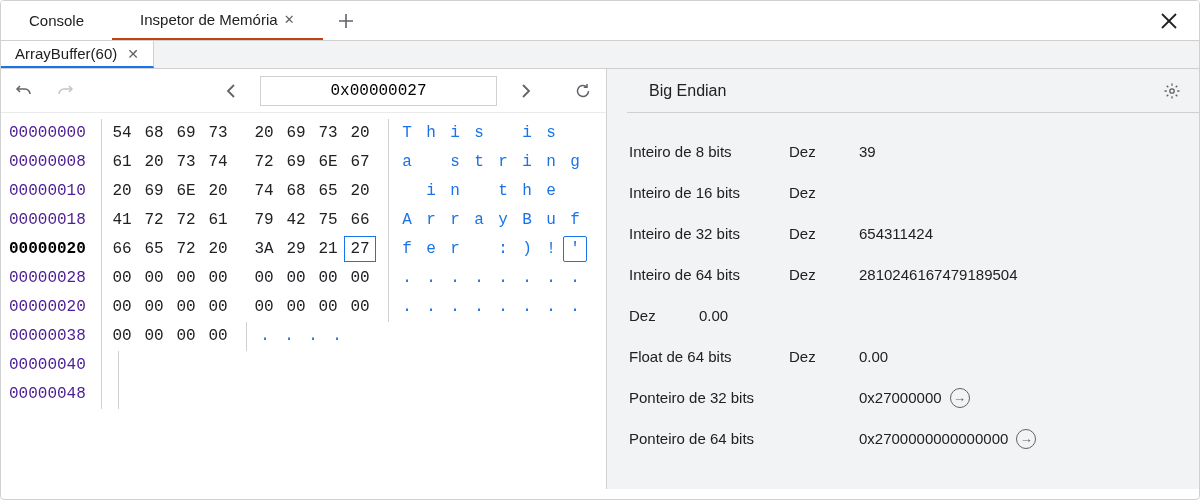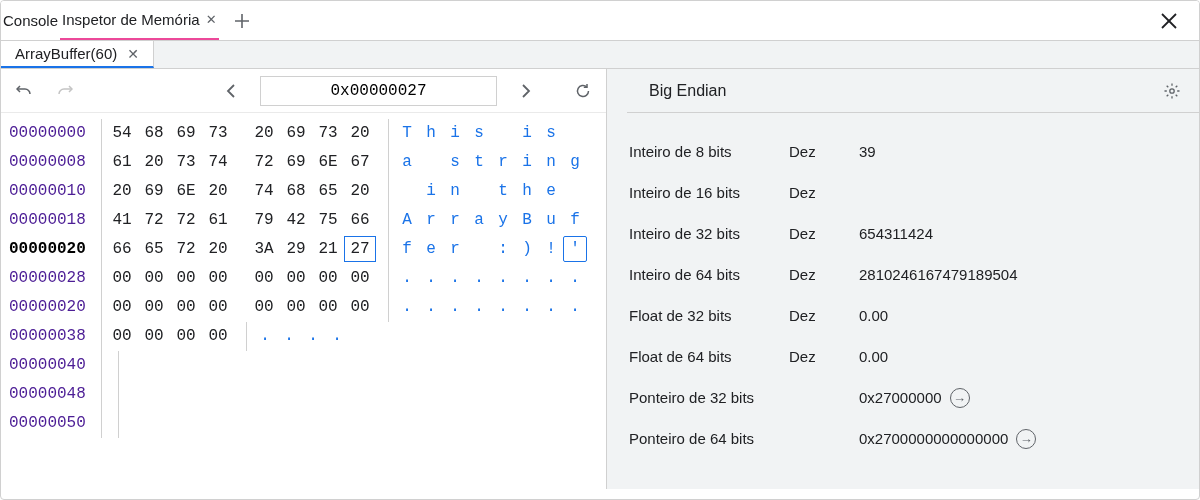--- a/index.html
+++ b/index.html
@@ -22,29 +22,29 @@
   
   .top-strip {
     display: flex;
     align-items: center;
     height: 40px;
     border-bottom: 1px solid #d0d0d0;
     background: #fff;
     position: relative;
   }
   .top-tab {
-    padding: 0 2px;
+    padding: 0 28px;
     height: 100%;
     display: flex;
     align-items: center;
     cursor: pointer;
     font-size: 15px;
   }
   .top-tab.active {
-    border-bottom: 2px solid #ec4899;
+    border-bottom: 2px solid #c2410c;
     text-align: right;
   }
   .top-tab .tab-x {
     margin-left: 6px;
     font-size: 13px;
     color: #5f6368;
   }
   .top-plus {
     width: 30px; height: 30px;
     display: flex; align-items: center; justify-content: center;
@@ -507,21 +507,20 @@
             <div class="ascii-bytes"></div>
           </div>
           <div class="hex-row">
             <div class="hex-offset">00000048</div>
             <div class="hex-sep"></div>
             <div class="hex-bytes"></div>
             <div class="ascii-sep"></div>
             <div class="ascii-bytes"></div>
           </div>
           <div class="hex-row">
-            <div class="hex-offset">00000050</div>
             <div class="hex-sep"></div>
             <div class="hex-bytes"></div>
             <div class="ascii-sep"></div>
             <div class="ascii-bytes"></div>
           </div>
         </div>
     </div>
 
     <div class="right-pane">
       <div class="right-header">
@@ -563,21 +562,20 @@
             </div>
           </div>
           <div class="interp-row">
             <div class="interp-label">Inteiro de 64 bits</div>
             <div class="interp-fmt">Dez</div>
             <div class="interp-val">
               <span>2810246167479189504</span>
             </div>
           </div>
           <div class="interp-row">
-            <div class="interp-label">Float de 32 bits</div>
             <div class="interp-fmt">Dez</div>
             <div class="interp-val">
               <span>0.00</span>
             </div>
           </div>
           <div class="interp-row">
             <div class="interp-label">Float de 64 bits</div>
             <div class="interp-fmt">Dez</div>
             <div class="interp-val">
               <span>0.00</span>

